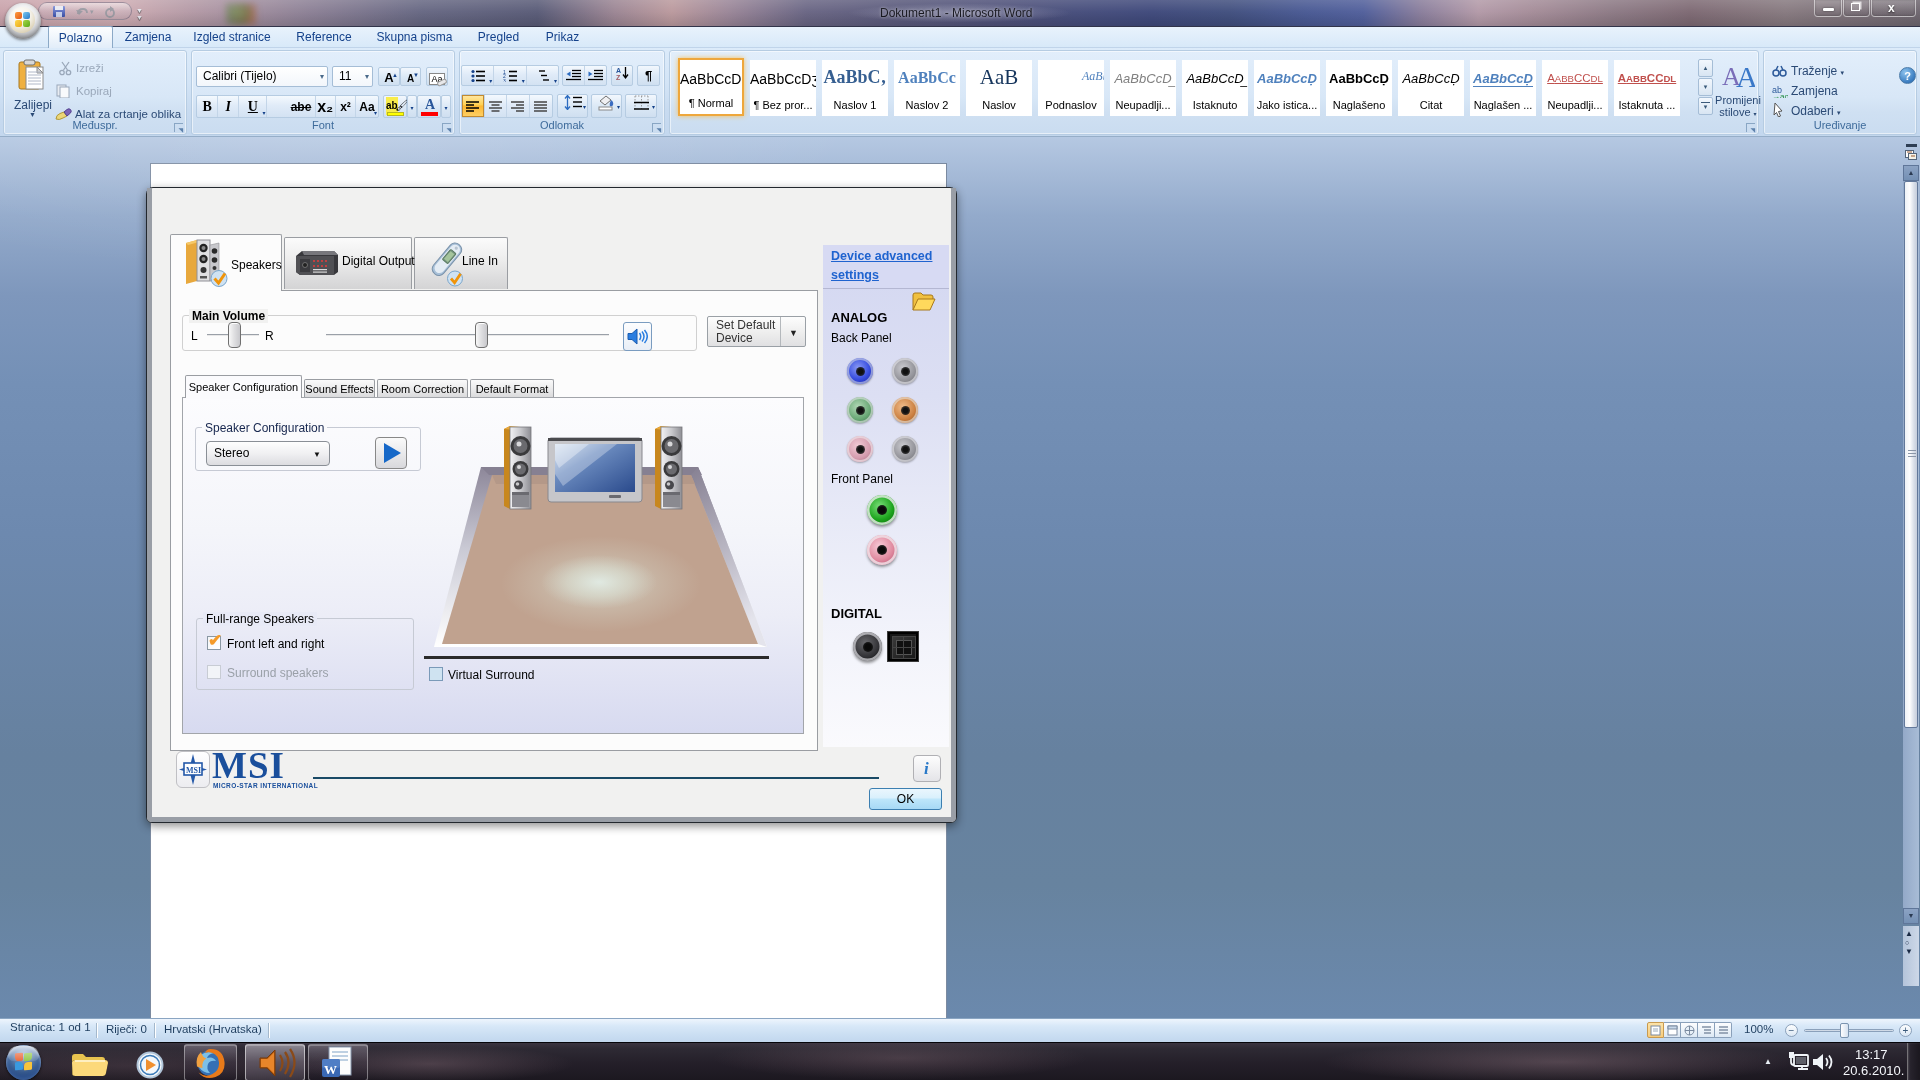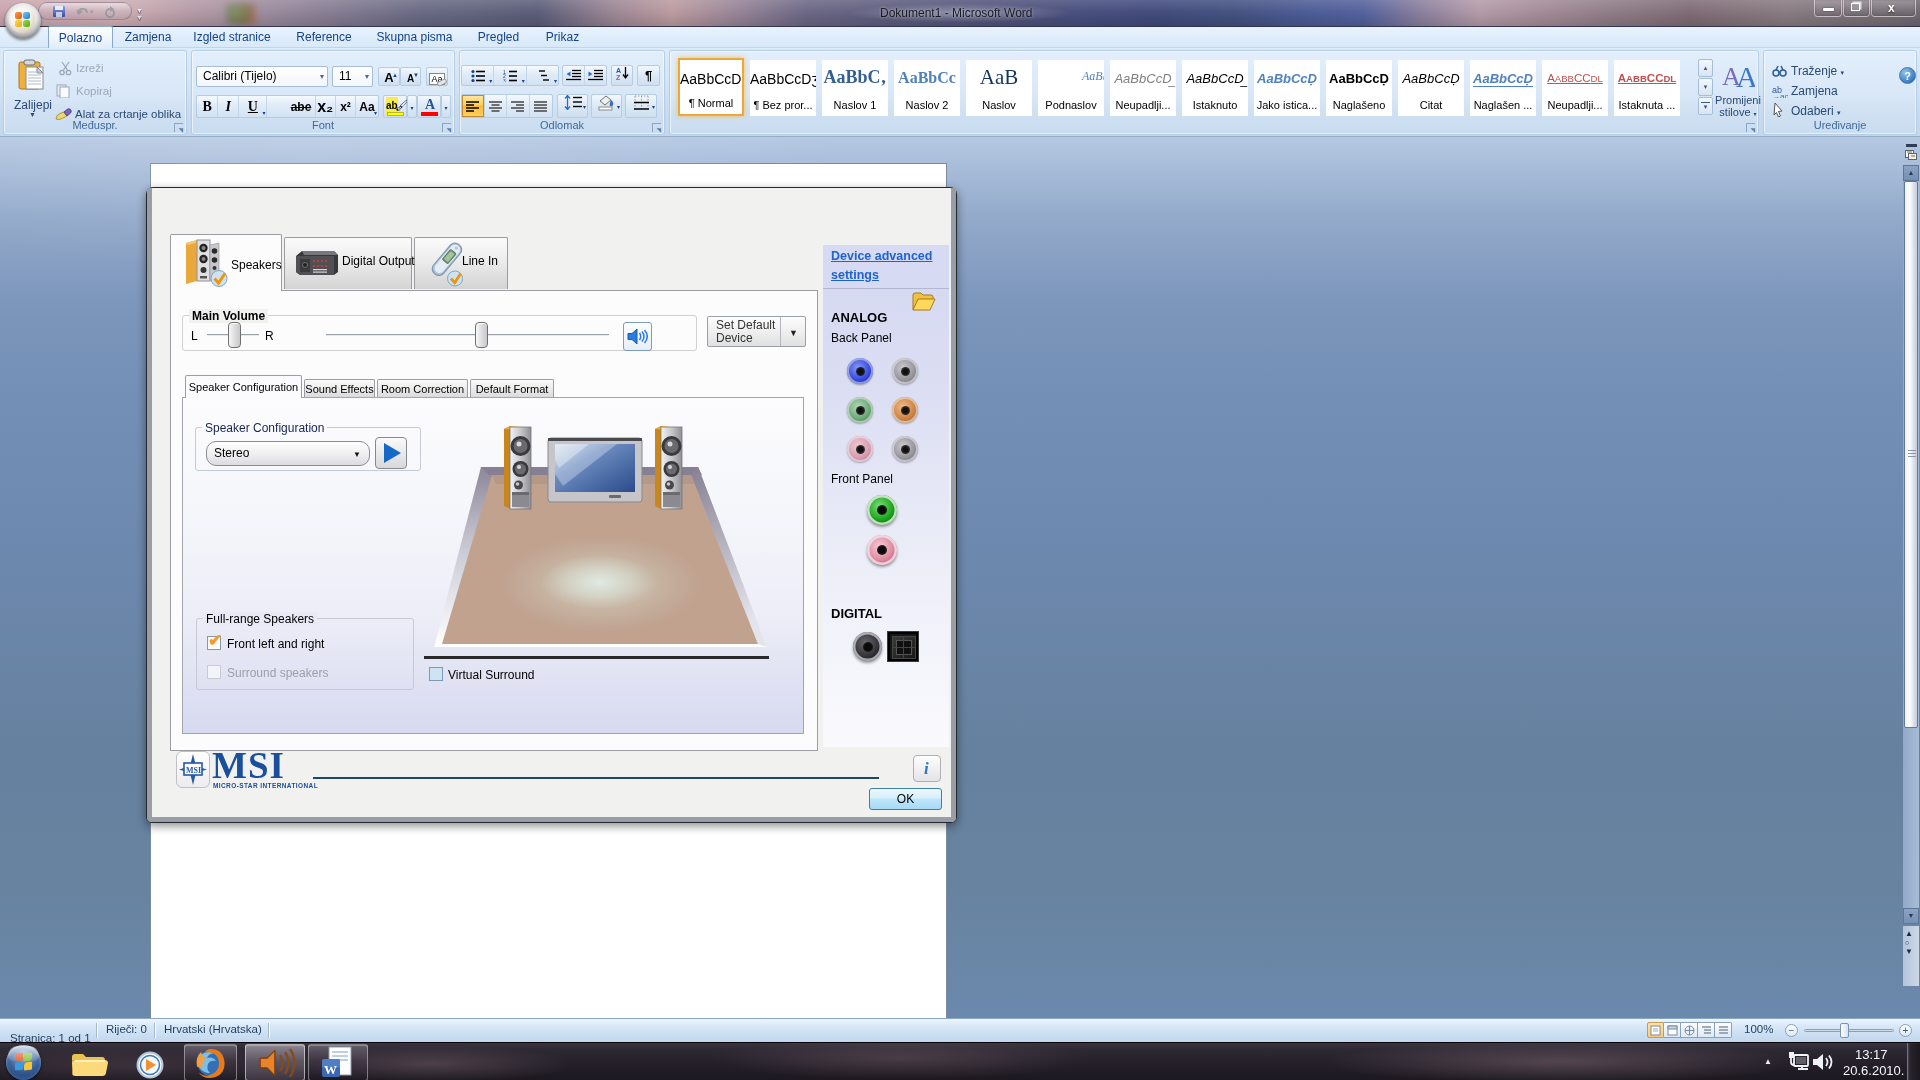--- a/index.html
+++ b/index.html
@@ -463,21 +463,21 @@
           </svg></div>
       <div class="text" style="left:27px;top:33px;font-size:12px;color:#2b4a75;">Zamjena</div>
       <div class="abs" style="left:8px;top:52px;"><svg width="12" height="14">
             <path d="M3 0 L10 8 L6.5 8.5 L8.5 13 L6.5 14 L4.5 9.5 L2 12 z" fill="#fff" stroke="#555" stroke-width="1"></path>
           </svg></div>
       <div class="text" style="left:27px;top:53px;font-size:12px;color:#2b4a75;">Odaberi <span style="font-size:7px;">▾</span></div>
     </div>
     <div class="abs" style="left:1899px;top:19px;width:17px;height:17px;border-radius:50%;background:radial-gradient(circle at 35% 30%,#8ec4ee,#3a7cc0 70%,#2a5c98);border:1px solid #4a7aa8;color:#fff;font-size:11px;font-weight:bold;text-align:center;line-height:16px;">?</div>
   </div>
   <div id="statusbar">
-    <div class="text" style="left:10px;top:13px;text-align:center;">Stranica: 1 od 1</div>
+    <div class="text" style="left:10px;top:2px;text-align:center;">Stranica: 1 od 1</div>
     <div class="text" style="left:106px;top:4px;">Riječi: 0</div>
     <div class="text" style="left:164px;top:4px;">Hrvatski (Hrvatska)</div>
     <div class="ssep" style="left:96px;"></div>
       <div class="ssep" style="left:154px;"></div>
       <div class="ssep" style="left:268px;"></div>
     <div class="abs" style="left:1647px;top:3px;width:88px;height:18px;display:flex;">
       <div class="vbtn" style="background:linear-gradient(180deg,#fde3a7,#f8cc7c);border-color:#c89a50;">
           <svg width="11" height="11">
             <rect x="1" y="1" width="9" height="9" fill="#fff" stroke="#7a8aa0"></rect>
             <g stroke="#9ab" stroke-width="1">
@@ -635,21 +635,21 @@
 
       <div class="itab act" style="left:32px;top:157px;width:117px;height:23px;line-height:22px;background:#fbfbfd;z-index:4;">Speaker Configuration</div>
       <div class="itab" style="left:151px;top:161px;width:71px;height:19px;line-height:18px;">Sound Effects</div>
       <div class="itab" style="left:224px;top:161px;width:91px;height:19px;line-height:18px;">Room Correction</div>
       <div class="itab" style="left:317px;top:161px;width:84px;height:19px;line-height:18px;">Default Format</div>
       <div class="abs" style="left:29px;top:179px;width:622px;height:337px;border:1px solid #a2a5aa;background:linear-gradient(180deg,#fcfcfe 0%,#f4f5fa 40%,#ecedf7 65%,#e0e2f3 85%,#d7daf0 100%);"></div>
       <div class="abs" style="left:33px;top:179px;width:115px;height:2px;background:#fbfbfd;"></div>
       <div id="innerpage">
         <div class="gbox" style="left:42px;top:209px;width:226px;height:44px;border-color:#c6cad4;"></div>
         <div class="glabel" style="left:49px;top:203px;background:#fafafc;padding:0 3px;color:#16264e;">Speaker Configuration</div>
-        <div class="abs" style="left:53px;top:223px;width:164px;height:25px;border:1px solid #8a8f96;border-radius:10px;background:linear-gradient(180deg,#fefefe,#f0f0f2 50%,#dcdce0);">
+        <div class="abs" style="left:53px;top:223px;width:124px;height:25px;border:1px solid #8a8f96;border-radius:4px;background:linear-gradient(180deg,#fefefe,#f0f0f2 50%,#dcdce0);">
           <div style="position:absolute;left:7px;top:4px;font-size:12px;">Stereo</div>
           <div style="position:absolute;right:8px;top:8px;font-size:8px;color:#111;">▼</div>
         </div>
         <div class="abs" style="left:222px;top:219px;width:32px;height:32px;border:1px solid #888;border-radius:4px;background:linear-gradient(180deg,#fafafa,#e8e8ea 55%,#d8d8dc);">
           <div style="width:0;height:0;border-left:17px solid #1668c8;border-top:10px solid transparent;border-bottom:10px solid transparent;margin:5px 0 0 8px;"></div>
         </div>
         <svg class="abs" style="left:268px;top:198px;" width="360" height="250" viewBox="0 0 360 250">
           <defs>
             <linearGradient id="mat" x1="0" y1="0" x2="0" y2="1">
                 <stop offset="0" stop-color="#8d8799"></stop>

